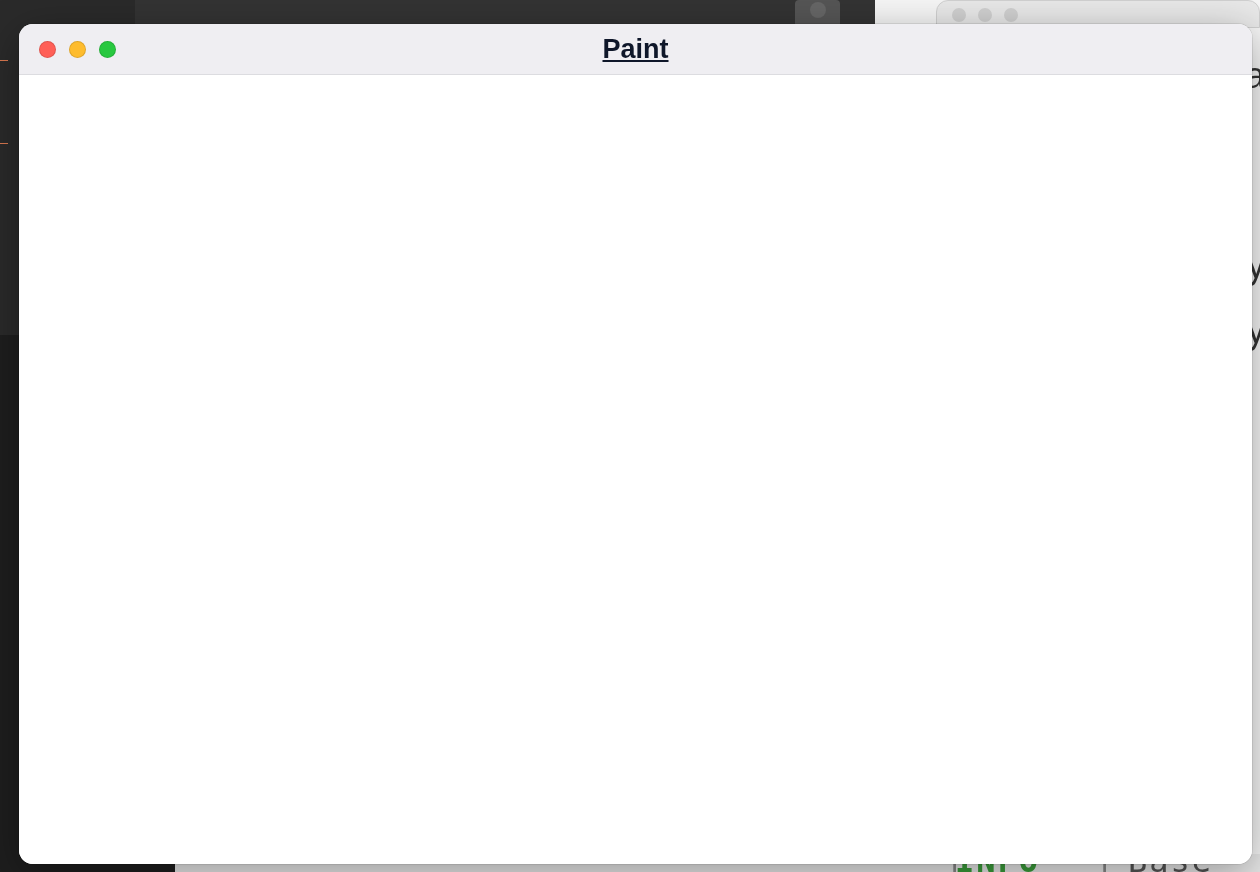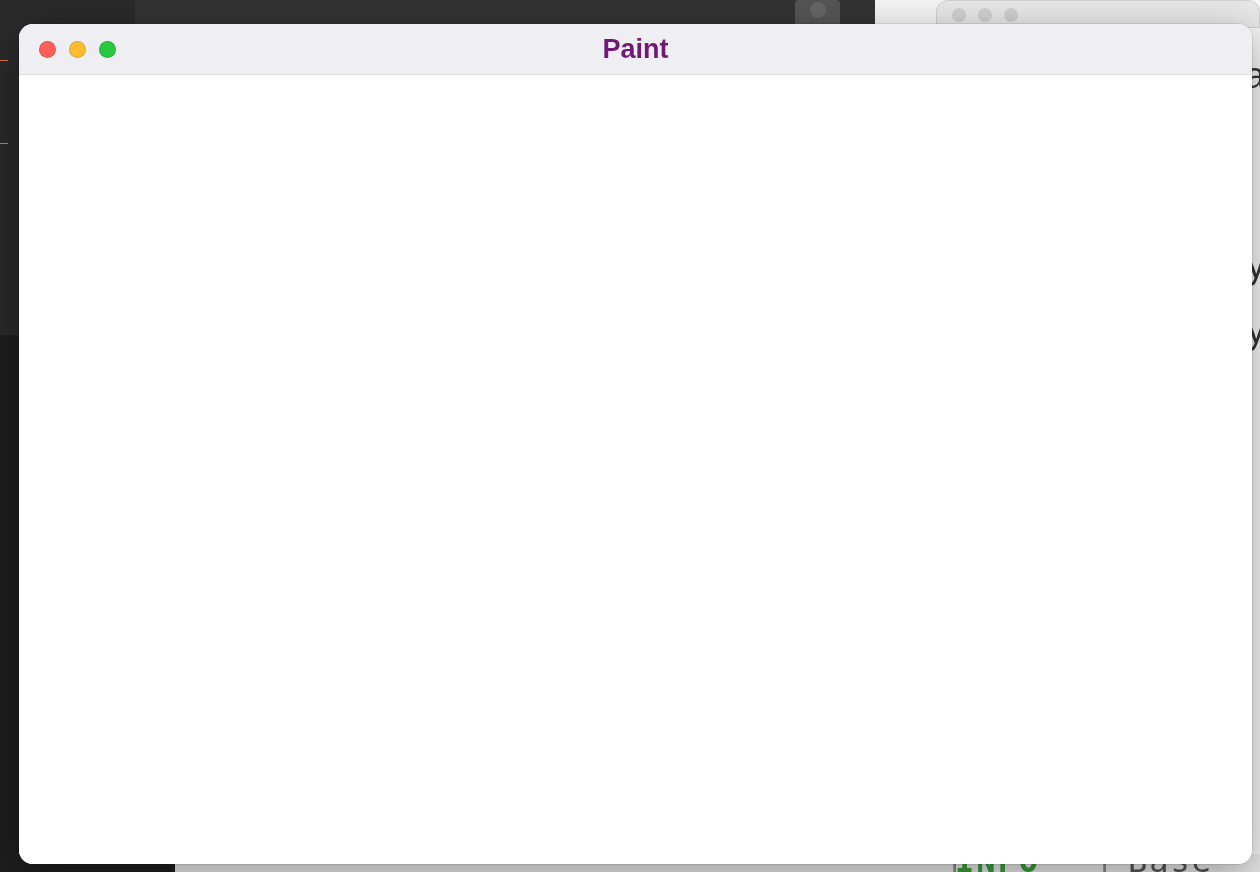--- a/index.html
+++ b/index.html
@@ -217,21 +217,22 @@
     .traffic-light.zoom {
       background: #28c840;
     }
     
     .window-title {
       position: absolute;
       left: 50%;
       transform: translateX(-50%);
       font-size: 27px;
       font-weight: 600;
-      color: #701a75;
+      color: #0f172a;
+      text-decoration: underline;
     }
     
     .canvas-area {
       flex: 1;
       background: #ffffff;
     }
   </style>
 </head>
 <body>
 

